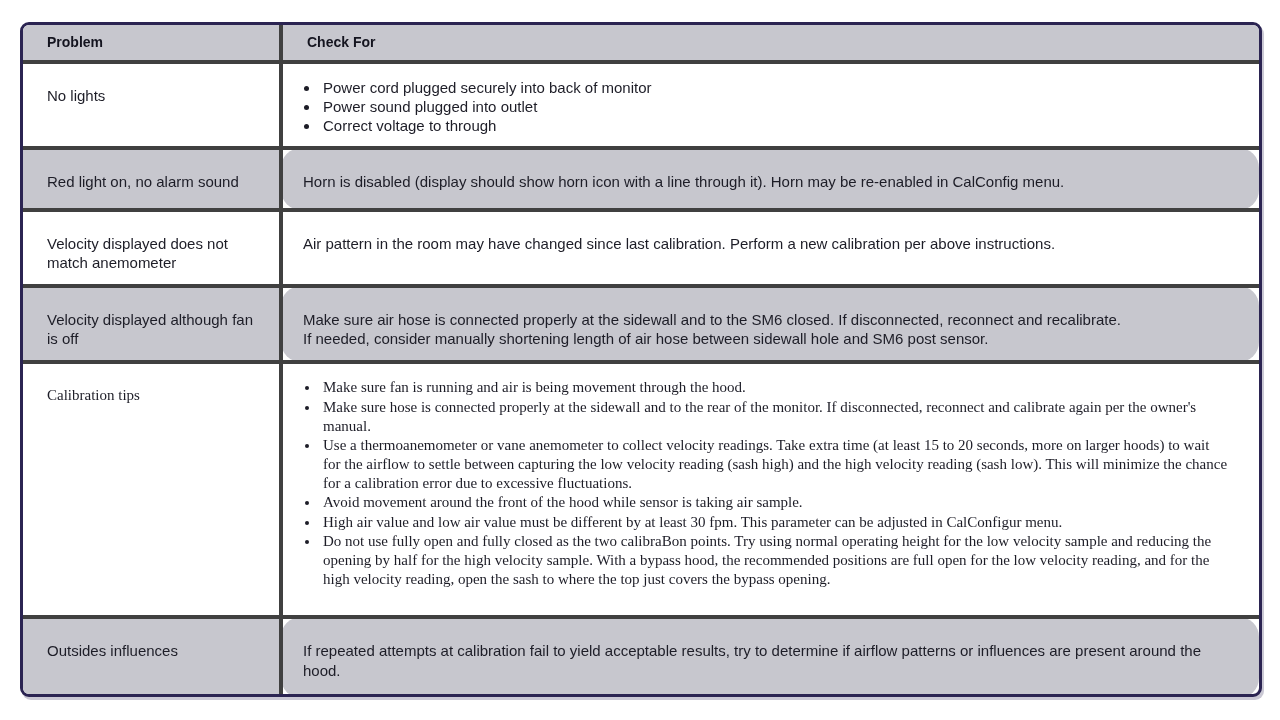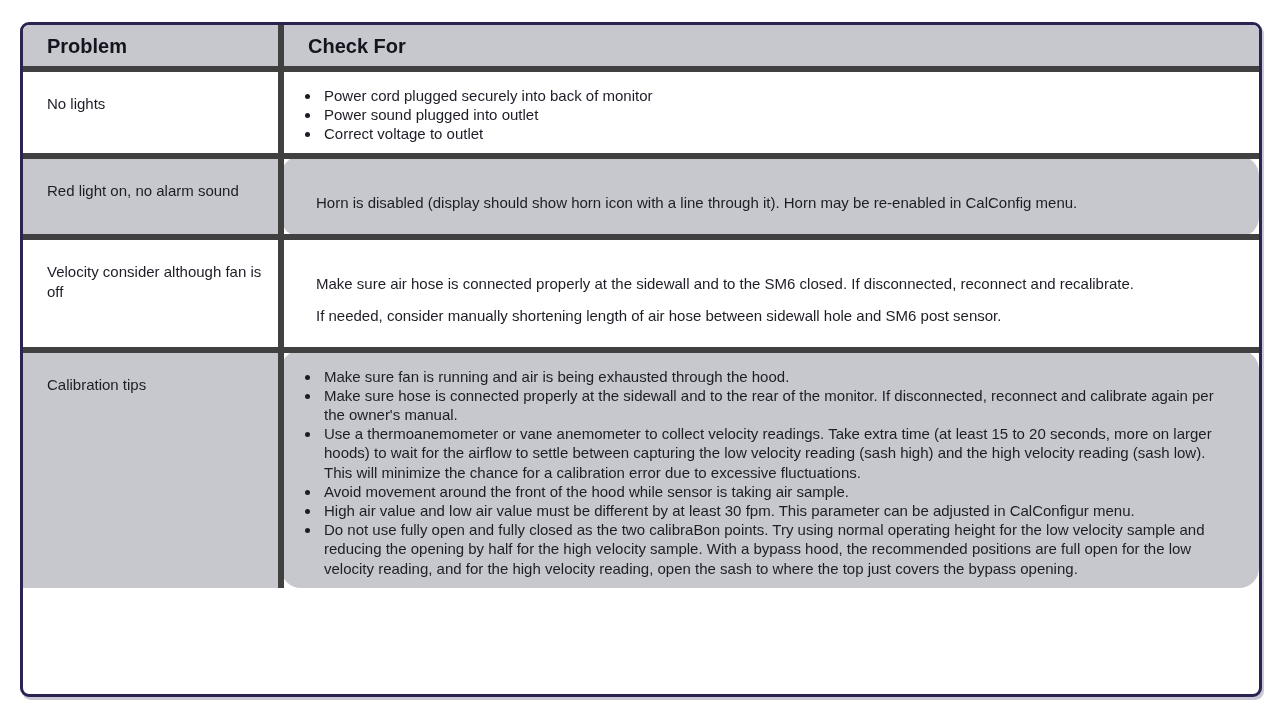--- a/index.html
+++ b/index.html
@@ -28,35 +28,35 @@
   }
   table.tbl {
     width: 100%;
     border-collapse: collapse;
     table-layout: fixed;
     font-size: 15px;
     line-height: 1.28;
   }
   table.tbl col.c-problem { width: 258px; }
   table.tbl th, table.tbl td {
-    border: 6px solid #404040;
+    border: 4px solid #404040;
     vertical-align: top;
     text-align: left;
     box-sizing: border-box;
   }
   
   table.tbl th:first-child, table.tbl td:first-child { border-left: none; }
   table.tbl th:last-child, table.tbl td:last-child { border-right: none; }
   table.tbl thead th { border-top: none; }
   table.tbl tbody tr:last-child td { border-bottom: none; }
 
   thead th {
     height: 37px;
     background: #c7c7ce;
-    font-size: 20px;
+    font-size: 14px;
     font-weight: bold;
     color: #14141f;
     padding: 9px 12px 6px 24px;
     vertical-align: middle;
   }
   tbody tr:nth-child(even) td { background: #c7c7ce; }
   tbody tr:nth-child(odd)  td { background: #ffffff; }
 
   tbody tr:nth-child(1) { height: 81px; }
   tbody tr:nth-child(2) { height: 62px; }
@@ -72,21 +72,21 @@
 
   td.check ul {
     margin: 0;
     padding: 0 0 0 17px;
     list-style: disc outside;
   }
   td.check ul li {
     padding-left: 3px;
     margin: 0;
   }
-  td.check .line { margin: 12px; }
+  td.check .line { margin: 0; }
 </style>
 </head>
 <body>
 
 <div class="page">
   <div class="table-frame">
     <table class="tbl">
       <colgroup>
         <col class="c-problem">
         <col class="c-check">
@@ -99,52 +99,68 @@
       </thead>
       <tbody id="tbody">
           <tr>
             <td class="problem">
               <div>No lights</div>
             </td>
             <td class="check">
               <ul>
                 <li>Power cord plugged securely into back of monitor</li>
                 <li>Power sound plugged into outlet</li>
-                <li>Correct voltage to outlet</li>
+                <li>Correct voltage to through</li>
               </ul>
             </td>
           </tr>
           <tr class="text-row">
             <td class="problem">
               <div>Red light on, no alarm sound</div>
             </td>
             <td class="check">
               <div class="line">Horn is disabled (display should show horn icon with a line through it). Horn may be re-enabled in CalConfig menu.</div>
             </td>
           </tr>
           <tr class="text-row">
             <td class="problem">
-              <div>Velocity consider although fan is off</div>
+              <div>Velocity displayed does not match anemometer</div>
+            </td>
+            <td class="check">
+              <div class="line">Air pattern in the room may have changed since last calibration. Perform a new calibration per above instructions.</div>
+            </td>
+          </tr>
+          <tr class="text-row">
+            <td class="problem">
+              <div>Velocity displayed although fan is off</div>
             </td>
             <td class="check">
               <div class="line">Make sure air hose is connected properly at the sidewall and to the SM6 closed. If disconnected, reconnect and recalibrate.</div>
               <div class="line">If needed, consider manually shortening length of air hose between sidewall hole and SM6 post sensor.</div>
             </td>
           </tr>
           <tr>
             <td class="problem">
               <div>Calibration tips</div>
             </td>
             <td class="check">
               <ul>
-                <li>Make sure fan is running and air is being exhausted through the hood.</li>
+                <li>Make sure fan is running and air is being movement through the hood.</li>
                 <li>Make sure hose is connected properly at the sidewall and to the rear of the monitor. If disconnected, reconnect and calibrate again per the owner's manual.</li>
                 <li>Use a thermoanemometer or vane anemometer to collect velocity readings. Take extra time (at least 15 to 20 seconds, more on larger hoods) to wait for the airflow to settle between capturing the low velocity reading (sash high) and the high velocity reading (sash low). This will minimize the chance for a calibration error due to excessive fluctuations.</li>
                 <li>Avoid movement around the front of the hood while sensor is taking air sample.</li>
                 <li>High air value and low air value must be different by at least 30 fpm. This parameter can be adjusted in CalConfigur menu.</li>
                 <li>Do not use fully open and fully closed as the two calibraBon points. Try using normal operating height for the low velocity sample and reducing the opening by half for the high velocity sample. With a bypass hood, the recommended positions are full open for the low velocity reading, and for the high velocity reading, open the sash to where the top just covers the bypass opening.</li>
               </ul>
             </td>
           </tr>
+          <tr class="text-row">
+            <td class="problem">
+              <div>Outsides influences</div>
+            </td>
+            <td class="check">
+              <div class="line">If repeated attempts at calibration fail to yield acceptable results, try to determine if airflow patterns or influences are present around the hood.</div>
+            </td>
+          </tr>
         </tbody>
     </table>
   </div>
 </div>
 
 </body></html>

